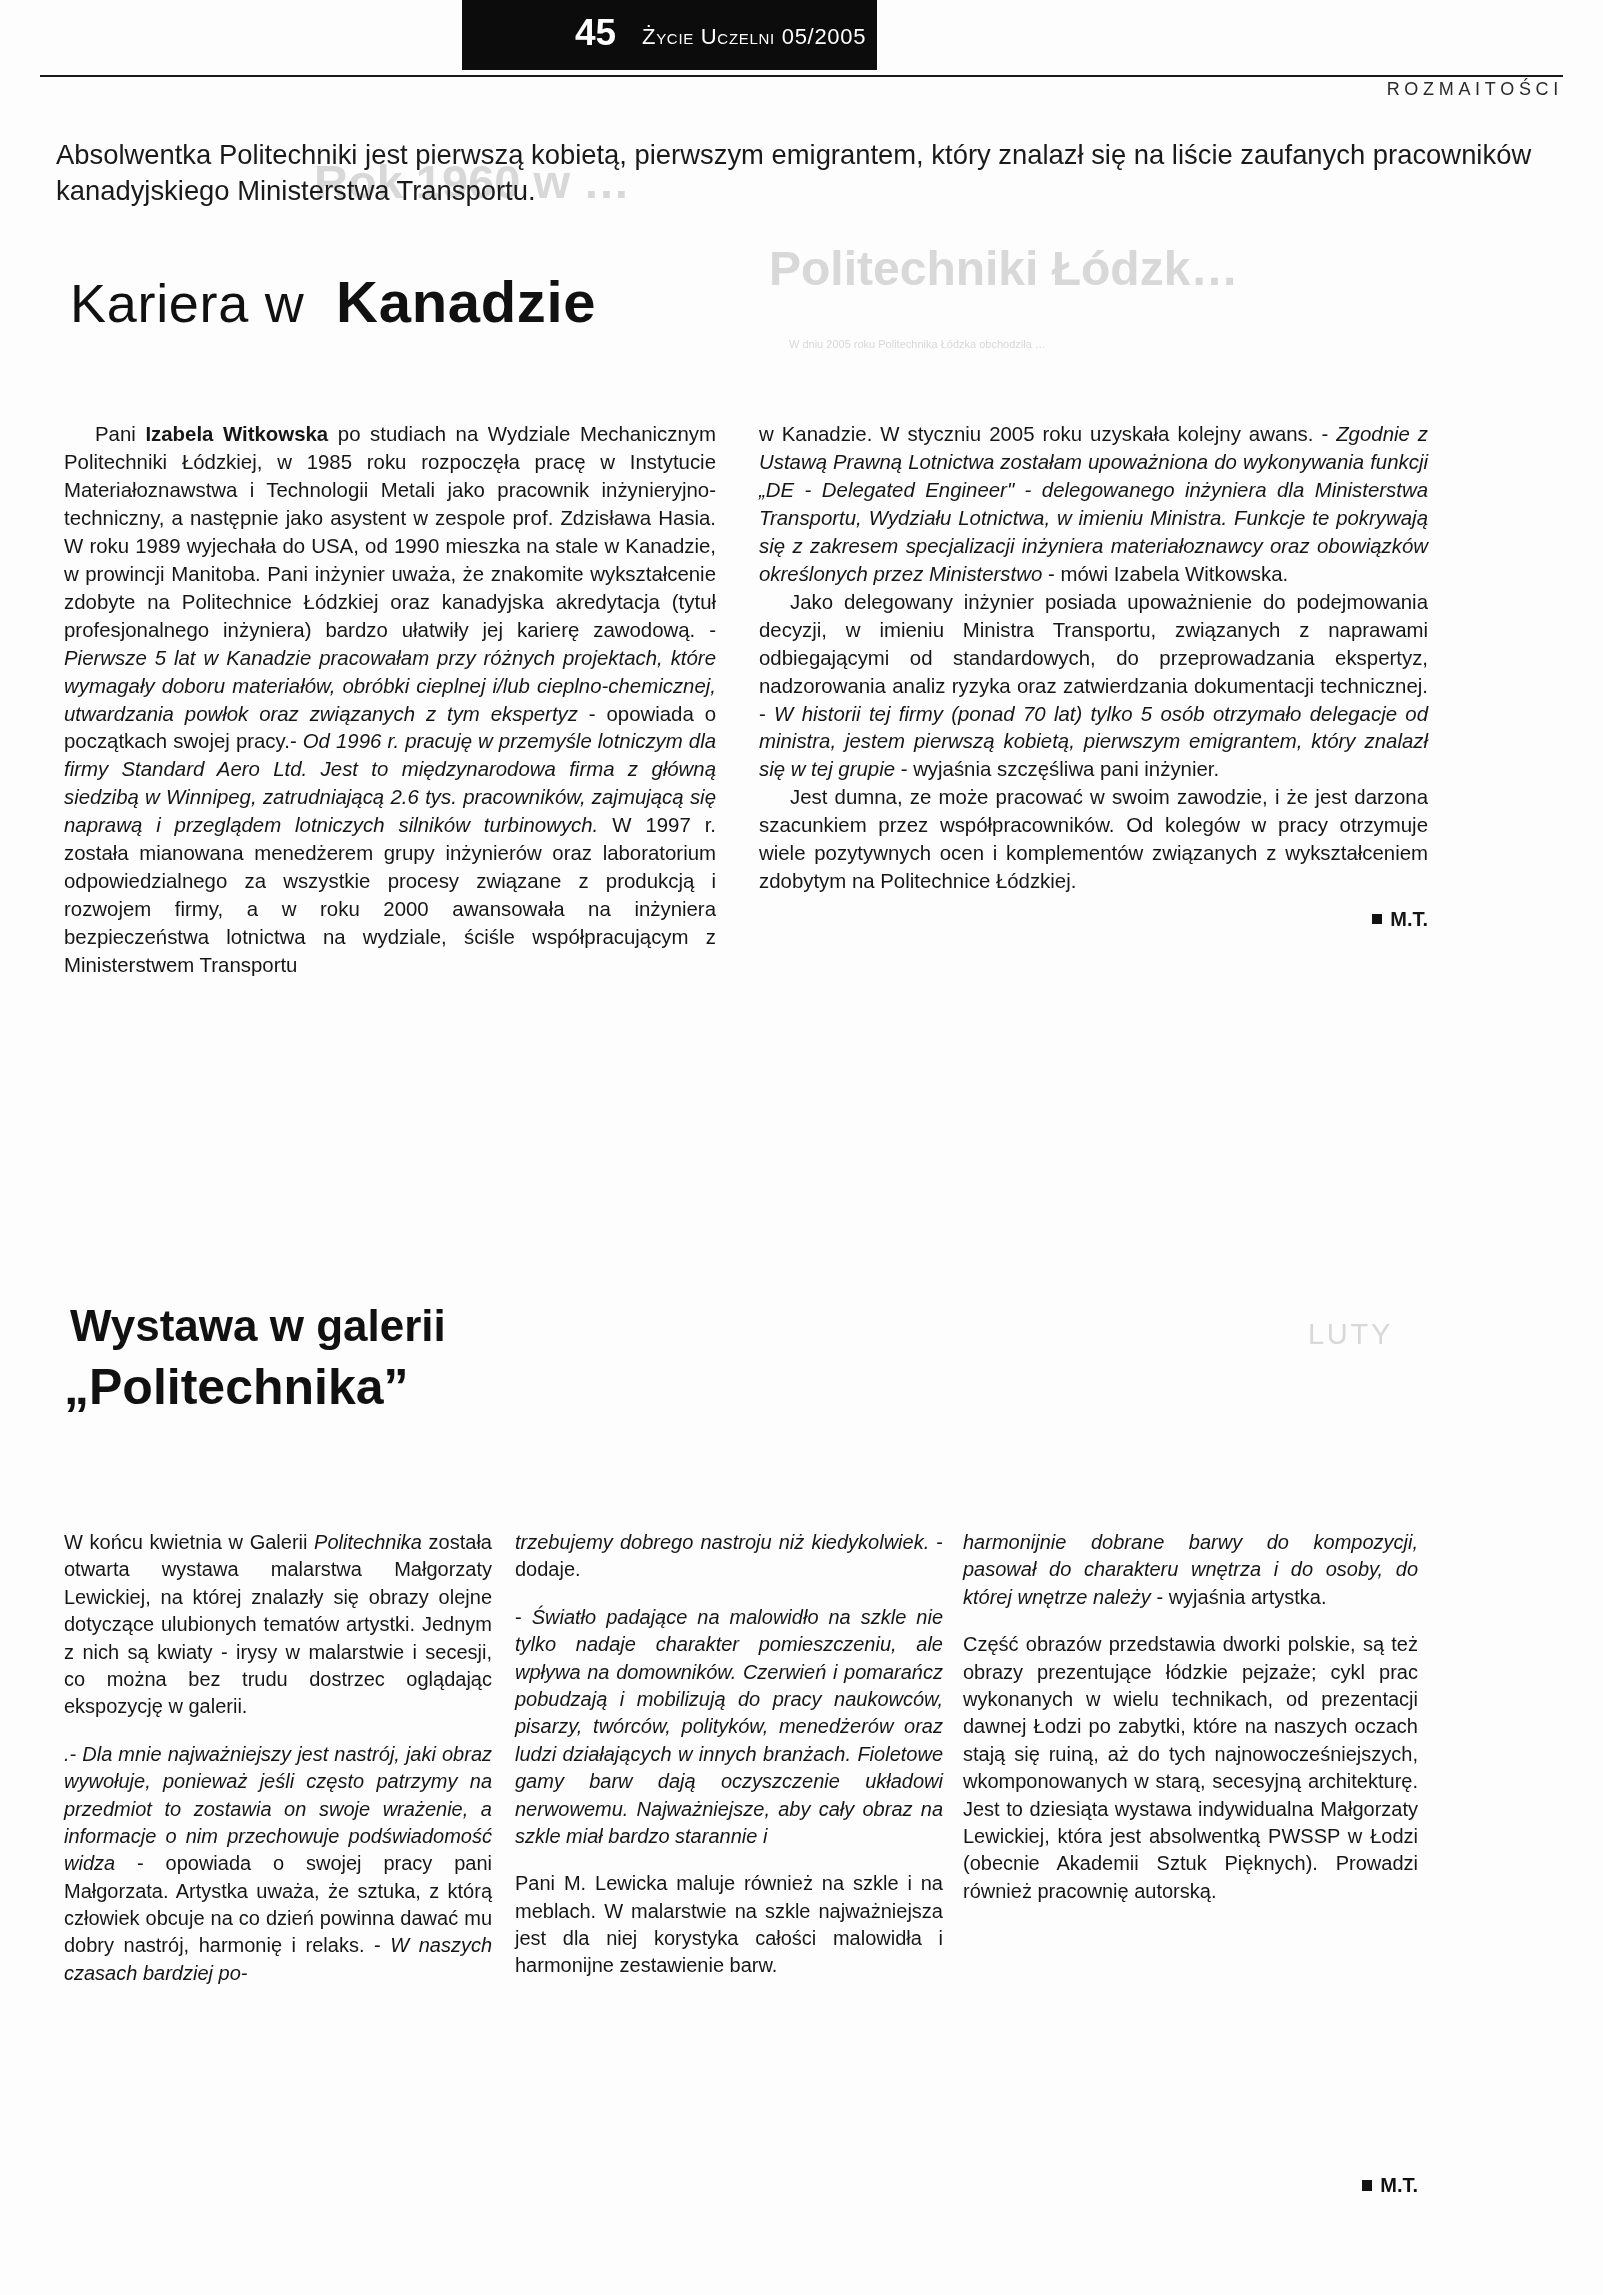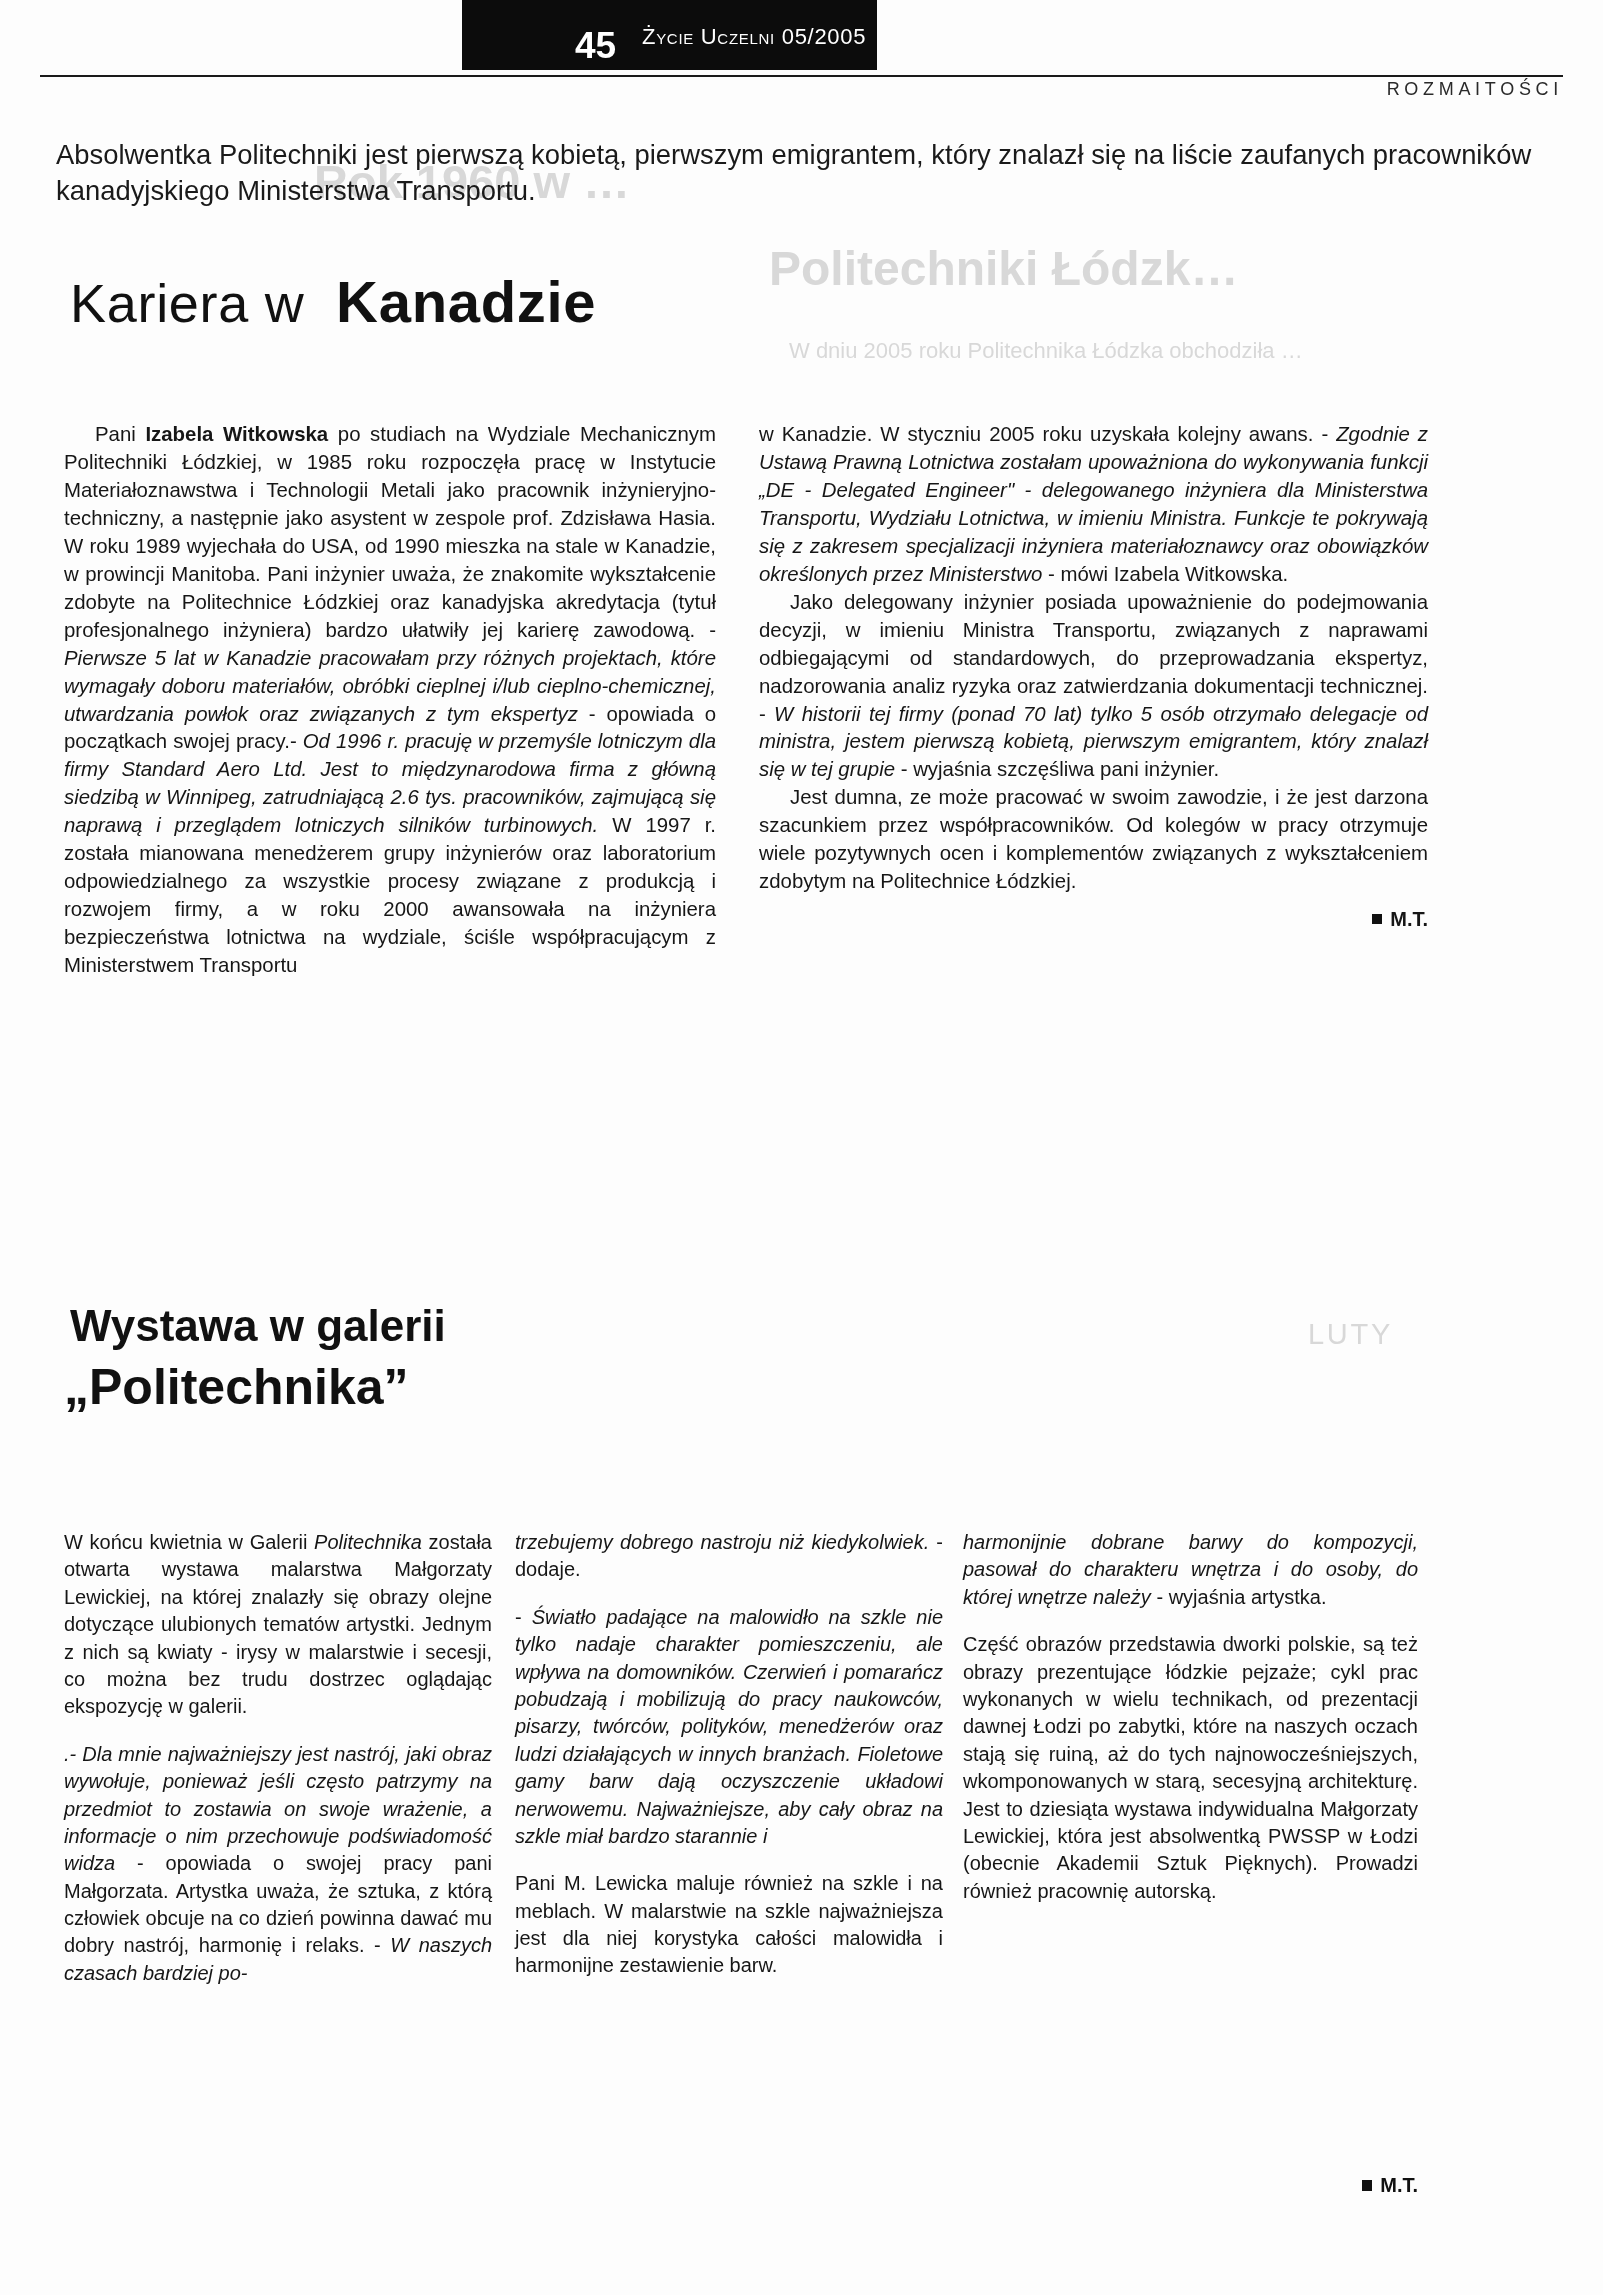--- a/index.html
+++ b/index.html
@@ -41,21 +41,20 @@
     background: #0c0c0c;
   }
   .folio {
     position: absolute;
     left: 575px;
     top: 12px;
     font-size: 37px;
     font-weight: bold;
     color: #ffffff;
     letter-spacing: 0px;
-    margin-top: 13px;
   }
   .folio-sub {
     position: absolute;
     left: 642px;
     top: 24px;
     font-size: 22px;
     color: #ffffff;
     font-variant: small-caps;
     letter-spacing: 0.7px;
   }
@@ -173,21 +172,21 @@
     font-size: 20px;
   }
 </style>
 </head>
 <body>
 
 <div class="page">
 
   <div class="bleed" style="left:314px; top:154px; font-size:47px; font-weight:bold;">Rok 1960 w …</div>
   <div class="bleed" style="left:769px; top:241px; font-size:48px; font-weight:bold;">Politechniki Łódzk…</div>
-  <div class="bleed" style="left:789px; top:338px; font-size:22px;">W dniu 2005 roku Politechnika Łódzka obchodziła …</div>
+  <div class="bleed" style="left:789px; top:338px; font-size:11px;">W dniu 2005 roku Politechnika Łódzka obchodziła …</div>
   <div class="bleed" style="left:1308px; top:1318px; font-size:29px; letter-spacing:2.7px;">LUTY</div>
 
   <div class="header-bar"></div>
   <div class="folio">45</div>
   <div class="folio-sub">Życie Uczelni 05/2005</div>
   <div class="rubric-rule"></div>
   <div class="rubric">ROZMAITOŚCI</div>
 
   <div class="lead">Absolwentka Politechniki jest pierwszą kobietą, pierwszym emigrantem, który znalazł się na liście zaufanych pracowników kanadyjskiego Ministerstwa Transportu.</div>
 

